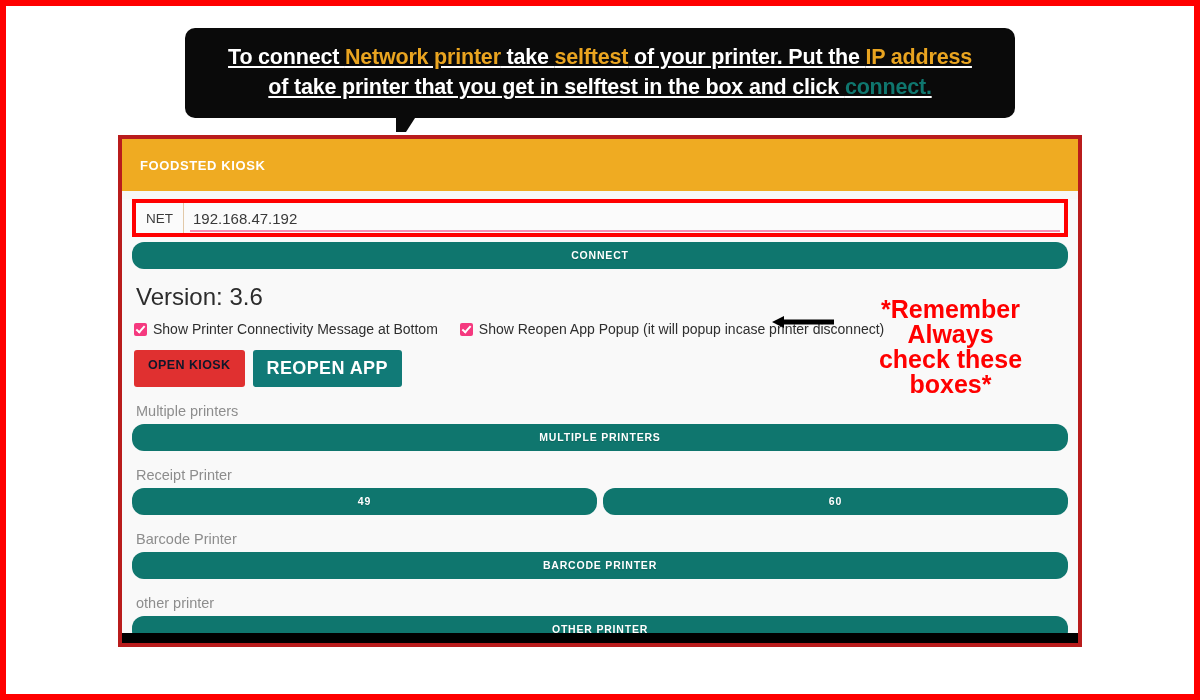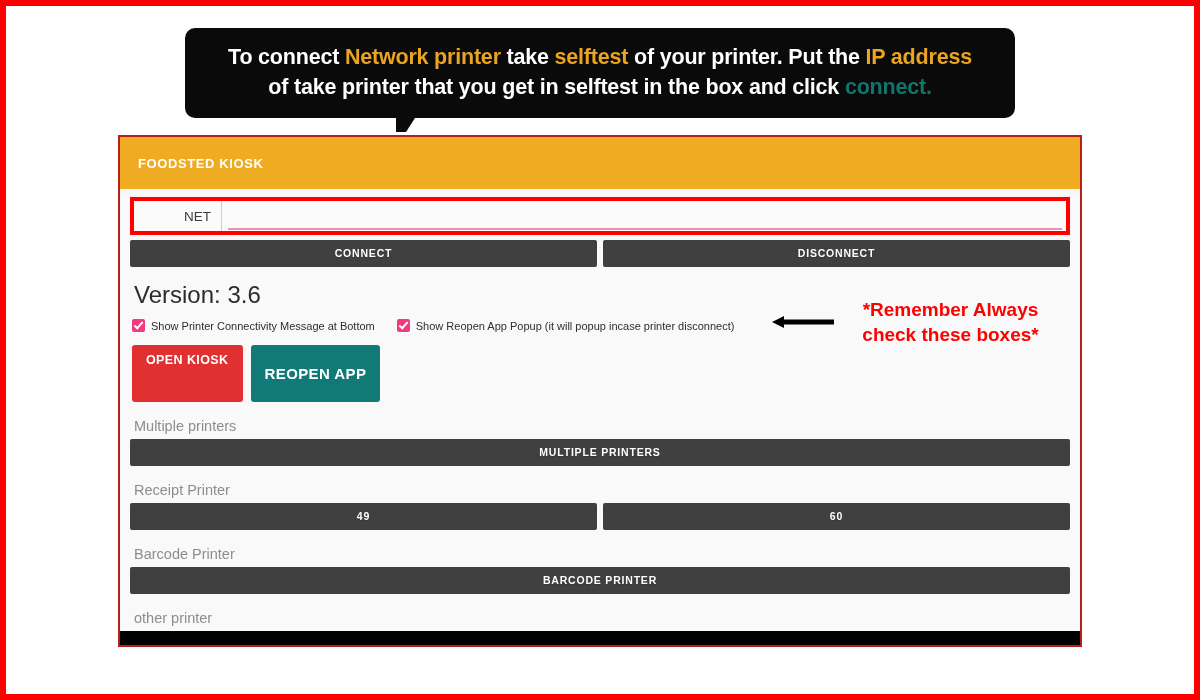--- a/index.html
+++ b/index.html
@@ -29,38 +29,39 @@
     text-align:center;
     z-index:5;
   }
   #callout .line{
     color:#ffffff;
     font-size:21.5px;
     font-weight:bold;
     line-height:30px;
     letter-spacing:-0.2px;
     white-space:nowrap;
+    text-decoration:underline;
   }
   .hl-orange{color:#E9A420;}
   .hl-green{color:#0f766e;}
   #callout-tail{
     position:absolute;
     left:396px;top:104px;
     width:0;height:0;
     border-left:10px solid #0a0a0a;
     border-right:18px solid transparent;
     border-top:28px solid #0a0a0a;
     z-index:4;
   }
 
   
   #app-card{
     position:absolute;left:118px;top:135px;width:964px;height:512px;
     box-sizing:border-box;
-    border:2px solid #b91c1c;
+    border:4px solid #b91c1c;
     background:#f7f7f7;
     overflow:hidden;
   }
 
   #app-header{
     height:52px;
     background:#EFAB22;
     display:flex;align-items:center;
     padding-left:18px;
     box-sizing:border-box;
@@ -89,21 +90,20 @@
     display:flex;
     align-items:stretch;
   }
   #net-prefix{
     display:flex;align-items:center;justify-content:center;
     padding:0 10px;
     font-size:13.5px;
     color:#3c3c3c;
     border-right:1px solid #e2c9a8;
     background:#fbfbfb;
-    margin-left:40px;
   }
   #net-input-wrap{
     flex:1;
     position:relative;
     display:flex;align-items:center;
     padding-left:9px;
     background:#fbfbfb;
   }
   #net-input{
     border:none;outline:none;background:transparent;
@@ -119,31 +119,31 @@
   }
 
   
   .btn-row{
     display:flex;
     gap:6px;
     margin:5px 10px 0 10px;
   }
   .btn-orange{
     flex:1;
-    background:#404040;
+    background:#0f766e;
     border:none;
     color:#ffffff;
     font-family:"Liberation Sans", sans-serif;
     font-size:10.5px;
     font-weight:bold;
     letter-spacing:0.8px;
     height:27px;
     line-height:27px;
     text-align:center;
-    border-radius:2px;
+    border-radius:12px;
     cursor:pointer;
     text-shadow:0 1px 1px rgba(0,0,0,0.18);
   }
 
   
   #version{
     margin:14px 0 0 14px;
     font-size:24px;
     color:#2c2c2c;
     font-weight:normal;
@@ -166,58 +166,58 @@
   }
   .cb-box:after{
     content:"";
     position:absolute;
     left:4px;top:1px;
     width:3px;height:7px;
     border:solid #ffffff;
     border-width:0 2px 2px 0;
     transform:rotate(42deg);
   }
-  .cb-label{font-size:11px;color:#2e2e2e;white-space:nowrap;}
+  .cb-label{font-size:14px;color:#2e2e2e;white-space:nowrap;}
 
   
   #action-row{
     display:flex;gap:8px;
     margin:13px 0 0 12px;
   }
   .btn-red{
     background:#E03030;
-    color:#ffffff;
+    color:#0f172a;
     border:none;border-radius:3px;
     font-family:"Liberation Sans", sans-serif;
     font-size:12.5px;font-weight:bold;letter-spacing:0.4px;
     padding:8px 14px;cursor:pointer;
   }
   .btn-teal{
     background:#117A77;
     color:#ffffff;
     border:none;border-radius:3px;
     font-family:"Liberation Sans", sans-serif;
-    font-size:15px;font-weight:bold;letter-spacing:0.4px;
-    padding:20px 14px;cursor:pointer;
+    font-size:18px;font-weight:bold;letter-spacing:0.4px;
+    padding:8px 14px;cursor:pointer;
   }
 
   
   .sec-label{
     margin:16px 0 5px 14px;
     font-size:14.5px;
     color:#8d8d8d;
   }
 
   
   #annotation{
     position:absolute;
     left:838px;top:297px;
     width:225px;
     color:#FF0000;
-    font-size:19px;
+    font-size:25px;
     font-weight:bold;
     line-height:25px;
     text-align:center;
     z-index:6;
   }
   #annotation-arrow{
     position:absolute;
     left:772px;top:316px;
     width:62px;height:12px;
     z-index:6;
@@ -247,27 +247,27 @@
 
   <div id="app-header">
     <span class="title">FOODSTED KIOSK</span>
   </div>
 
   <div id="app-body">
 
     <div id="net-row">
       <div id="net-prefix">NET</div>
       <div id="net-input-wrap">
+        <input id="net-input" type="text" value="192.168.47.192" style="">
         <div id="net-underline"></div>
       </div>
     </div>
 
     <div class="btn-row">
       <div class="btn-orange">CONNECT</div>
-      <div class="btn-orange">DISCONNECT</div>
     </div>
 
     <div id="version">Version: 3.6</div>
 
     <div id="checkbox-row">
       <div class="cb-item">
         <span class="cb-box"></span>
         <span class="cb-label">Show Printer Connectivity Message at Bottom</span>
       </div>
       <div class="cb-item">

